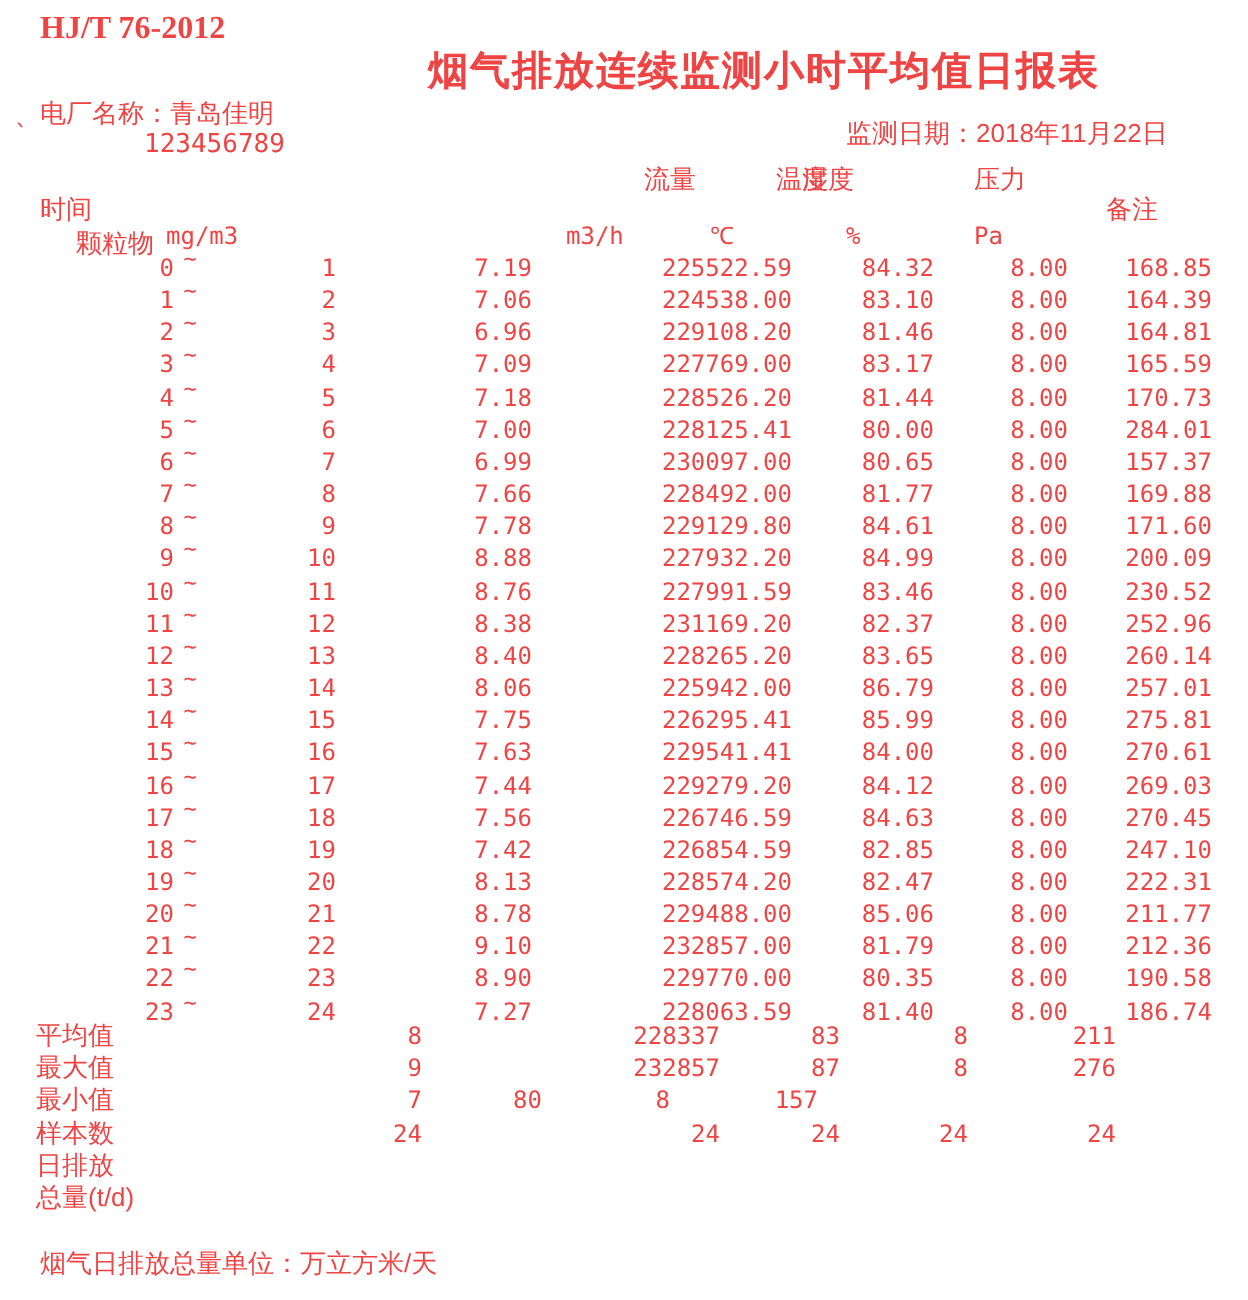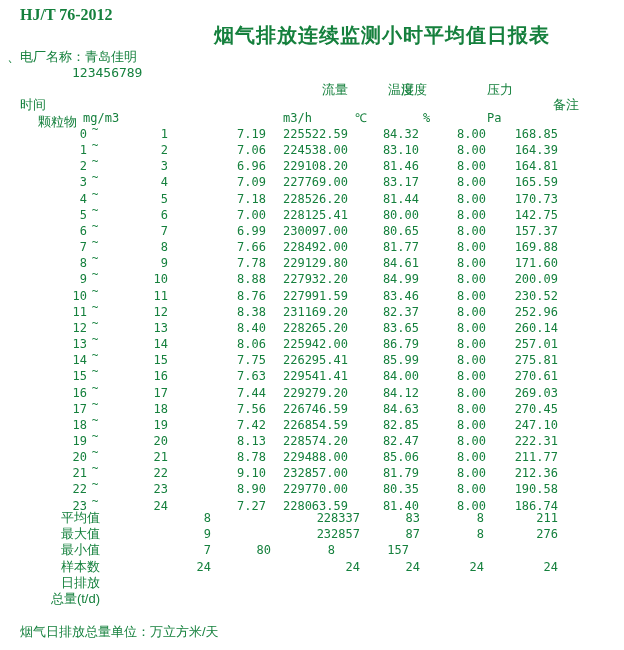--- a/index.html
+++ b/index.html
@@ -1,17 +1,17 @@
 <!DOCTYPE html>
 <html><head>
 <meta charset="utf-8">
 <style>
   * { box-sizing: border-box; margin: 0; padding: 0; }
   html, body { width: 624px; height: 650px; background: #ffffff; overflow: hidden; }
-  .page { position: relative; width: 568px; height: 650px; background: #ffffff; color: #15803d;
+  .page { position: relative; width: 568px; height: 650px; background: #ffffff; color: #ef4444;
           font-family: "Liberation Sans", sans-serif; padding-left: 25px; }
   .abs { position: absolute; white-space: nowrap; }
 
   .std   { left: 20px; top: 6px; font-family: "Liberation Serif", serif; font-weight: bold; font-size: 16px; }
   .title { left: 214px; top: 22px; font-size: 20px; font-weight: bold; letter-spacing: 1px; }
   .plant { left: 20px; top: 48px; font-size: 13px; }
   .tick  { left: 7px;  top: 60px; font-size: 12px; font-family: "DejaVu Sans Mono", monospace; }
   .code  { left: 72px; top: 65px; font-size: 13px; font-family: "DejaVu Sans Mono", monospace; }
   .date  { left: 423px; top: 58px; font-size: 13px; }
 
@@ -32,47 +32,48 @@
   .unit-press { left: 487px; top: 111px; }
 
   #hourly { position: absolute; left: 0; top: 126px; width: 624px; }
   .hrow { display: flex; height: 16.17px; line-height: 16.17px;
           font-family: "DejaVu Sans Mono", monospace; font-size: 12px; }
   .cell { text-align: right; }
   .c1 { width: 87px; }
   .ct { width: 16px; text-align: center; transform: translateY(-4px); font-size: 11px; }
   .c2 { width: 65px; }
   .c3 { width: 98px; }
-  .c4 { width: 82px; }
+  .c4 { width: 82px; margin-left: 48px; }
   .c5 { width: 71px; }
   .c6 { width: 67px; }
   .c7 { width: 72px; }
 
   #summary { position: absolute; left: 0; top: 510px; width: 624px; }
   .srow { display: flex; height: 16.2px; line-height: 16.2px;
           font-family: "DejaVu Sans Mono", monospace; font-size: 12px; }
-  .sl { width: 100px; padding-left: 18px; text-align: right;
+  .sl { width: 100px; padding-left: 18px; text-align: left;
         font-family: "Liberation Sans", sans-serif; font-size: 13px; }
   .s1 { width: 111px; }
   .s2 { width: 149px; }
   .s3 { width: 60px; }
   .s4 { width: 64px; }
   .s5 { width: 74px; }
 
   .footer { left: 20px; top: 623px; font-size: 13px; }
 </style>
 </head>
 <body>
 
 <div class="page">
   <div class="abs std">HJ/T 76-2012</div>
   <div class="abs plant">电厂名称：青岛佳明</div>
   <div class="abs title">烟气排放连续监测小时平均值日报表</div>
   <div class="abs tick">`</div>
   <div class="abs code">123456789</div>
+  <div class="abs date">监测日期：2018年11月22日</div>
 
   <div class="abs lbl lbl-pm">颗粒物</div>
   <div class="abs lbl lbl-flow">流量</div>
   <div class="abs lbl lbl-temp">温度</div>
   <div class="abs lbl lbl-hum">湿度</div>
   <div class="abs lbl lbl-press">压力</div>
   <div class="abs lbl lbl-time">时间</div>
   <div class="abs lbl lbl-rem">备注</div>
 
   <div class="abs unit unit-pm">mg/m3</div>
@@ -133,21 +134,21 @@
         <div class="cell c7">170.73</div>
       </div>
       <div class="hrow">
         <div class="cell c1">5</div>
         <div class="cell ct">~</div>
         <div class="cell c2">6</div>
         <div class="cell c3">7.00</div>
         <div class="cell c4">228125.41</div>
         <div class="cell c5">80.00</div>
         <div class="cell c6">8.00</div>
-        <div class="cell c7">142.75</div>
+        <div class="cell c7">284.01</div>
       </div>
       <div class="hrow">
         <div class="cell c1">6</div>
         <div class="cell ct">~</div>
         <div class="cell c2">7</div>
         <div class="cell c3">6.99</div>
         <div class="cell c4">230097.00</div>
         <div class="cell c5">80.65</div>
         <div class="cell c6">8.00</div>
         <div class="cell c7">157.37</div>

